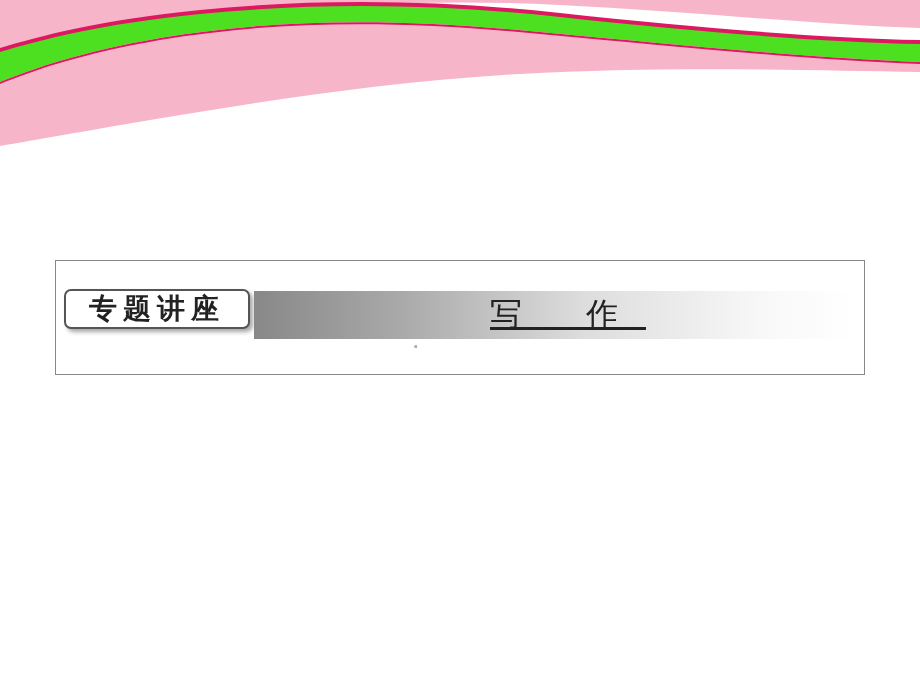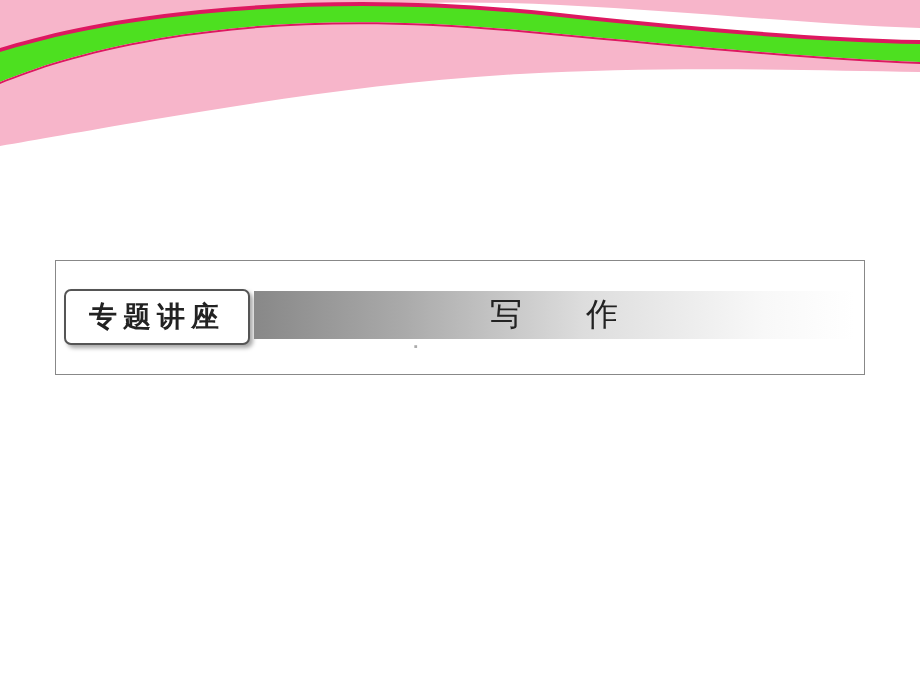--- a/index.html
+++ b/index.html
@@ -38,21 +38,21 @@
       height: 115px;
       background-image: radial-gradient(circle, #999 0.6px, transparent 0.6px);
       background-size: 4px 4px;
       opacity: 0.55;
     }
     .badge {
       position: absolute;
       top: 28px;
       left: 8px;
       width: 186px;
-      height: 56px;
+      height: 40px;
       background: #ffffff;
       border: 2px solid #555;
       border-radius: 7px;
       box-shadow: 3px 3px 4px rgba(0,0,0,0.35);
       display: flex;
       align-items: center;
       justify-content: center;
     }
     .badge-text {
       font-size: 28px;
@@ -71,20 +71,21 @@
       display: flex;
       align-items: center;
       justify-content: center;
     }
     .title-text {
       font-size: 32px;
       color: #222;
       letter-spacing: 28px;
       font-family: "SimSun", "宋体", serif;
       padding-left: 28px;
+      text-decoration: underline;
     }
     .center-marker {
       position: absolute;
       top: 340px;
       left: 414px;
       font-size: 11px;
       color: #aaa;
     }
   </style>
 </head>

